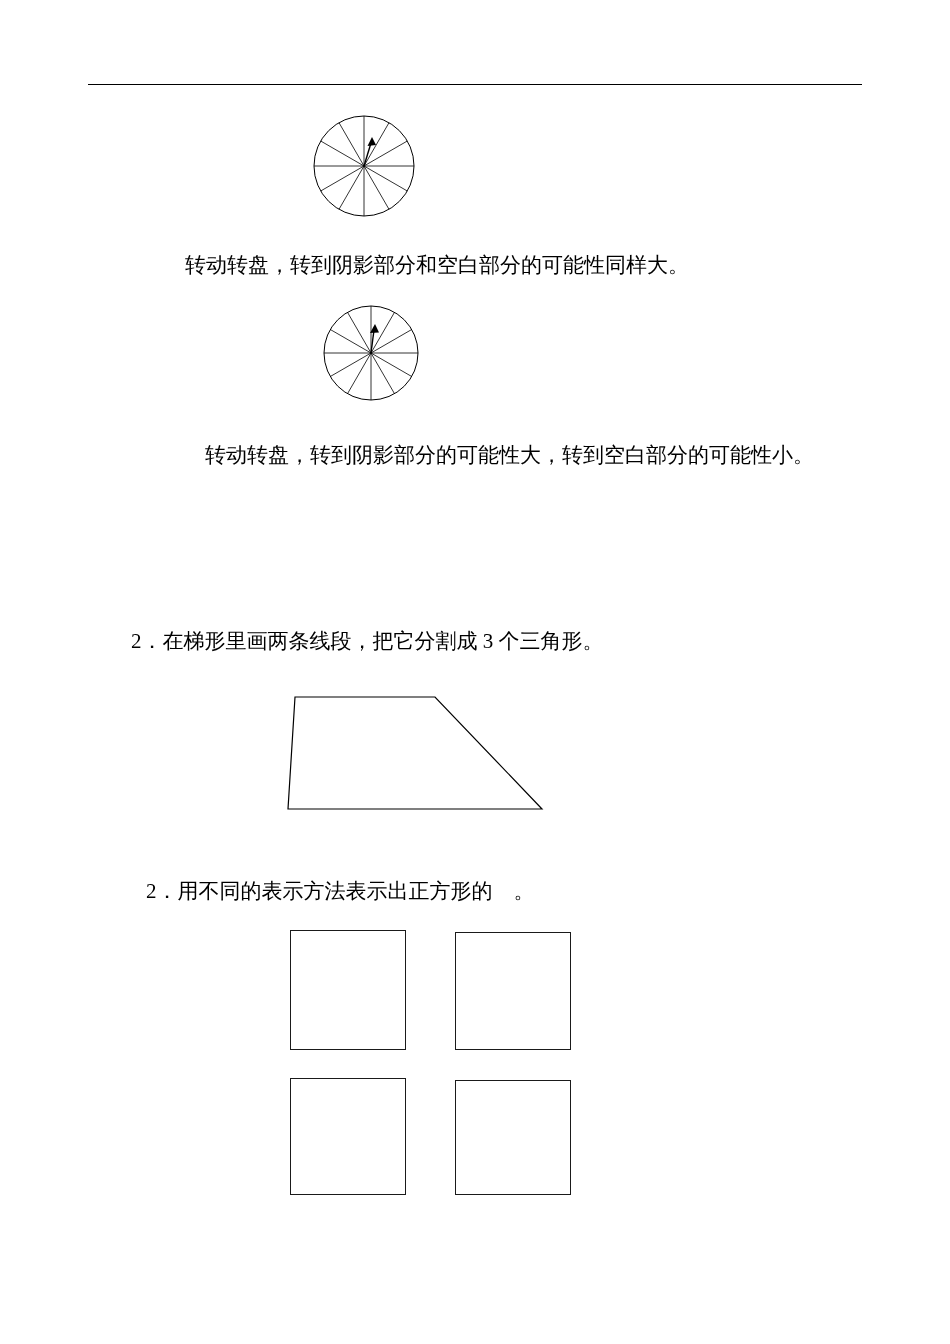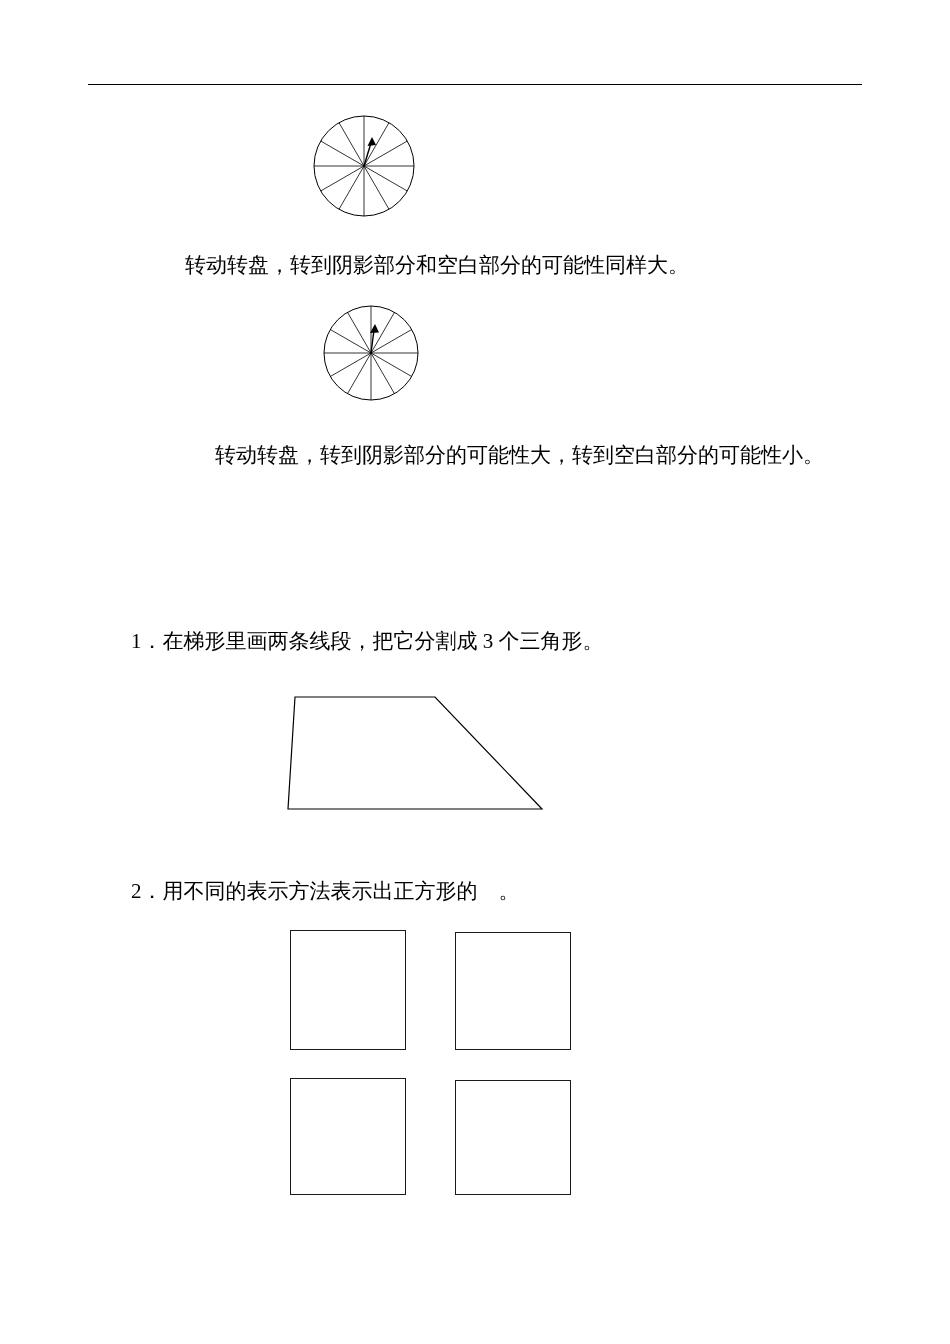--- a/index.html
+++ b/index.html
@@ -72,31 +72,31 @@
       <line x1="91.7" y1="27.5" x2="10.3" y2="74.5" stroke="#000" stroke-width="0.8"></line>
       <line x1="74.5" y1="10.3" x2="27.5" y2="91.7" stroke="#000" stroke-width="0.8"></line>
       <line x1="51" y1="4" x2="51" y2="98" stroke="#000" stroke-width="0.8"></line>
       <line x1="27.5" y1="10.3" x2="74.5" y2="91.7" stroke="#000" stroke-width="0.8"></line>
       <line x1="10.3" y1="27.5" x2="91.7" y2="74.5" stroke="#000" stroke-width="0.8"></line>
       <line x1="51" y1="51" x2="54" y2="28" stroke="#000" stroke-width="1.4"></line>
       <polygon points="55,22 50,31 59,30.5" fill="#000"></polygon>
     </svg>
   </div>
 
-  <div class="text-line" style="left:215px; top:442px;">转动转盘，转到阴影部分的可能性大，转到空白部分的可能性小。</div>
+  <div class="text-line" style="left:205px; top:442px;">转动转盘，转到阴影部分的可能性大，转到空白部分的可能性小。</div>
 
 
-  <div class="text-line" style="left:131px; top:628px;">1．在梯形里画两条线段，把它分割成 3 个三角形。</div>
+  <div class="text-line" style="left:131px; top:628px;">2．在梯形里画两条线段，把它分割成 3 个三角形。</div>
 
   <div class="figure" style="left:284px; top:694px;">
     <svg width="262" height="120" viewBox="0 0 262 120">
       <polygon points="11,3 151,3 258,115 4,115" fill="none" stroke="#000" stroke-width="1.2"></polygon>
     </svg>
   </div>
 
-  <div class="text-line" style="left:131px; top:878px;">2．用不同的表示方法表示出正方形的　。</div>
+  <div class="text-line" style="left:146px; top:878px;">2．用不同的表示方法表示出正方形的　。</div>
 
   <div class="blank-square" style="left:290px; top:930px; width:116px; height:120px;"></div>
   <div class="blank-square" style="left:455px; top:932px; width:116px; height:118px;"></div>
   <div class="blank-square" style="left:290px; top:1078px; width:116px; height:117px;"></div>
   <div class="blank-square" style="left:455px; top:1080px; width:116px; height:115px;"></div>
 
 </div>
 
 </body></html>

